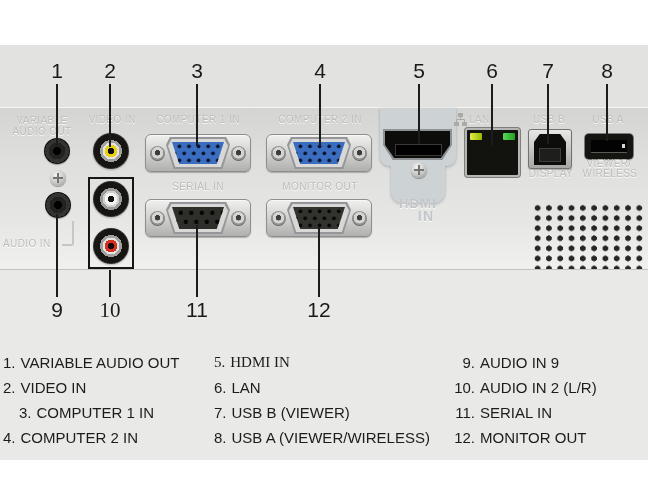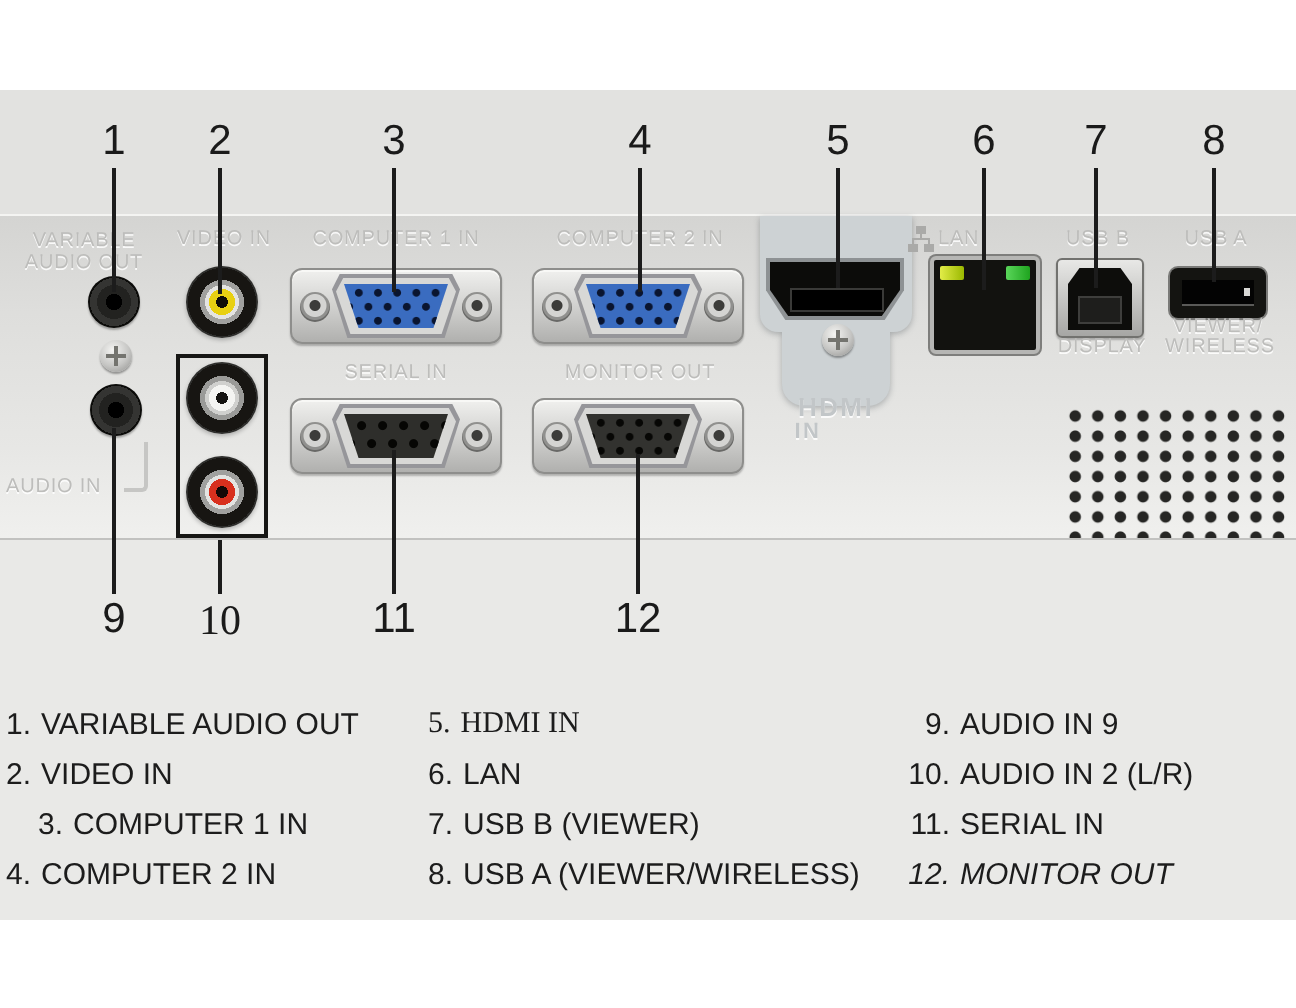--- a/index.html
+++ b/index.html
@@ -179,21 +179,21 @@
         <div class="plate" style="left:380px;top:0;width:76px;height:58px;border-radius:0 0 9px 9px;"></div>
         <div class="plate" style="left:391px;top:0;width:54px;height:95px;border-radius:0 0 11px 11px;"></div>
       </div>
       <div class="hdmi">
         <div class="hdmi-in">
             <div class="hdmi-slot"></div>
           </div>
       </div>
       <div class="screw" style="left:411px;top:54px;"></div>
       <div class="emb c embh" style="left:418px;top:91px;font-size:13px;">HDMI</div>
-      <div class="emb c embh" style="left:404px;top:103px;font-size:11px;">IN</div>
+      <div class="emb c embh" style="left:426px;top:103px;font-size:14px;">IN</div>
 
       <svg class="abs" style="left:454px;top:5px;" width="13" height="13" viewBox="0 0 13 13">
         <rect x="4" y="0" width="5" height="4" fill="#aaaaa8"></rect>
         <rect x="0" y="9" width="5" height="4" fill="#aaaaa8"></rect>
         <rect x="8" y="9" width="5" height="4" fill="#aaaaa8"></rect>
         <path d="M6.5 4v2.5M2.5 9V6.5h8V9" stroke="#aaaaa8" fill="none" stroke-width="1"></path>
       </svg>
       <div class="emb" style="left:469px;top:7px;">LAN</div>
       <div class="lanport">
         <span class="led led-l"></span>
@@ -257,16 +257,16 @@
     <div class="lrow" style="left:3px;top:425px;"><span class="lnum">4.</span><span>COMPUTER 2 IN</span></div>
 
     <div class="lrow" style="left:214px;top:350px;font-family:Liberation Serif, serif;"><span class="lnum">5.</span><span>HDMI IN</span></div>
     <div class="lrow" style="left:214px;top:375px;"><span class="lnum">6.</span><span>LAN</span></div>
     <div class="lrow" style="left:214px;top:400px;"><span class="lnum">7.</span><span>USB B (VIEWER)</span></div>
     <div class="lrow" style="left:214px;top:425px;"><span class="lnum">8.</span><span>USB A (VIEWER/WIRELESS)</span></div>
 
     <div class="lrow" style="left:452px;top:350px;"><span class="lnum3">9.</span><span>AUDIO IN 9</span></div>
     <div class="lrow" style="left:452px;top:375px;"><span class="lnum3">10.</span><span>AUDIO IN 2 (L/R)</span></div>
     <div class="lrow" style="left:452px;top:400px;"><span class="lnum3">11.</span><span>SERIAL IN</span></div>
-    <div class="lrow" style="left:452px;top:425px;font-style:italic;"><span class="lnum3">12.</span><span>MONITOR OUT</span></div>
+    <div class="lrow" style="left:452px;top:425px;"><span class="lnum3">12.</span><span>MONITOR OUT</span></div>
   </div>
 
 </div>
 
 </body></html>

